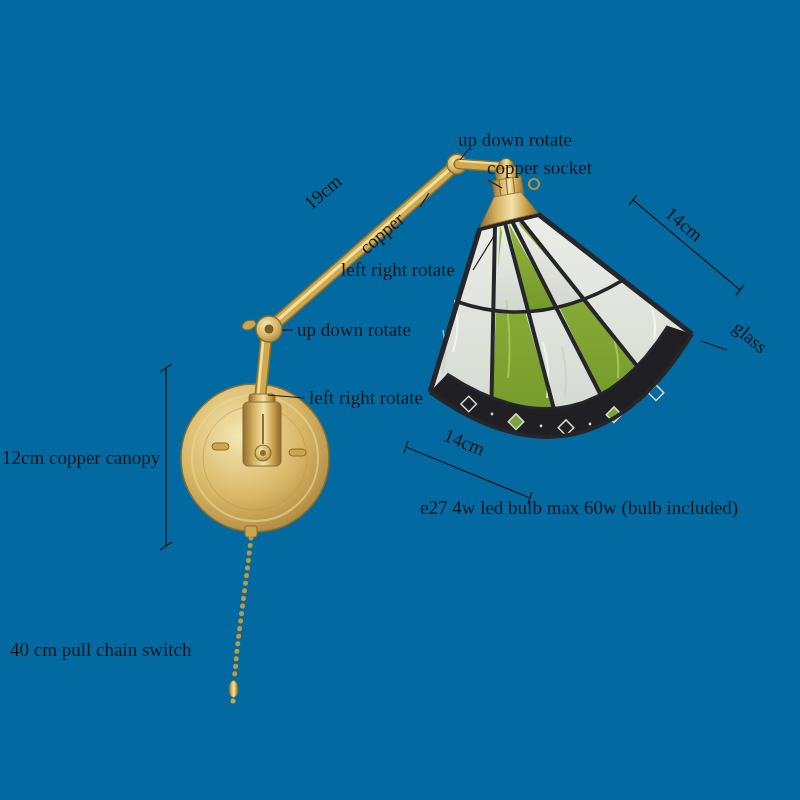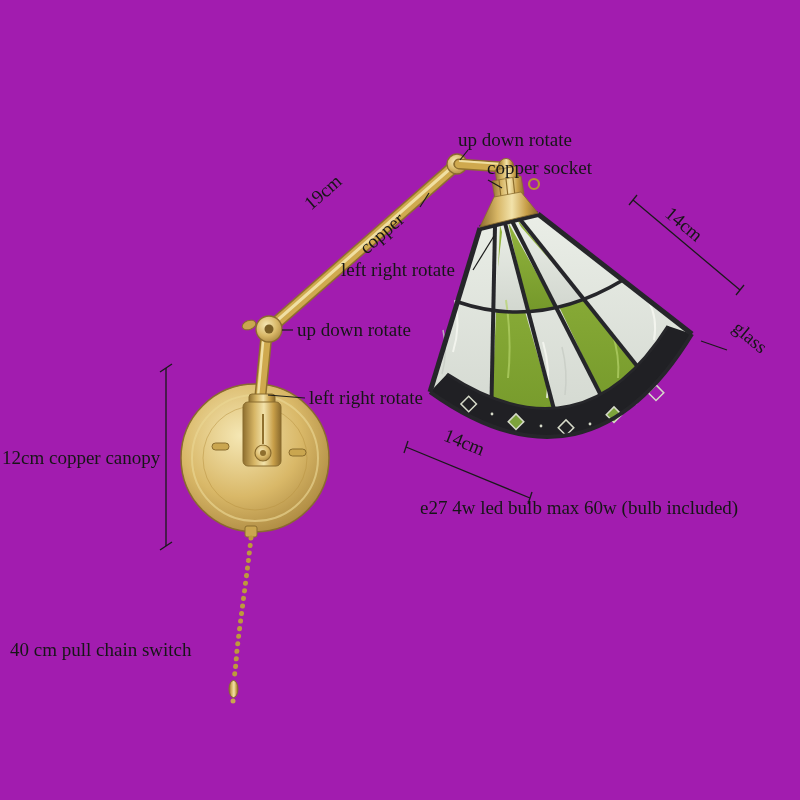--- a/index.html
+++ b/index.html
@@ -1,16 +1,16 @@
 <!DOCTYPE html>
 <html><head>
 <meta charset="utf-8">
 <style>
   html,body{margin:0;padding:0;background:#ffffff;}
-  .stage{position:relative;width:800px;height:800px;background:#a21caf;overflow:hidden;
+  .stage{position:relative;width:800px;height:800px;background:#0369a1;overflow:hidden;
          font-family:"Liberation Serif", serif;}
   svg{display:block;}
   text{fill:#161616;font-family:"Liberation Serif", serif;}
   .callout{font-size:19px;}
   .dim{font-size:19px;}
 </style>
 </head>
 <body>
 
 <div class="stage">

